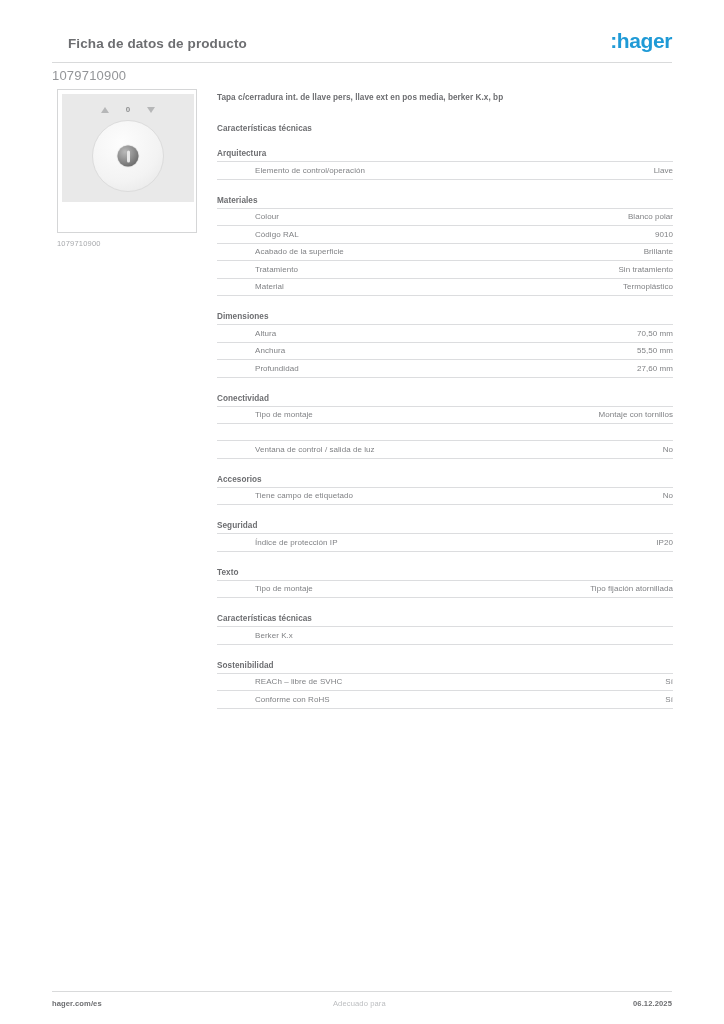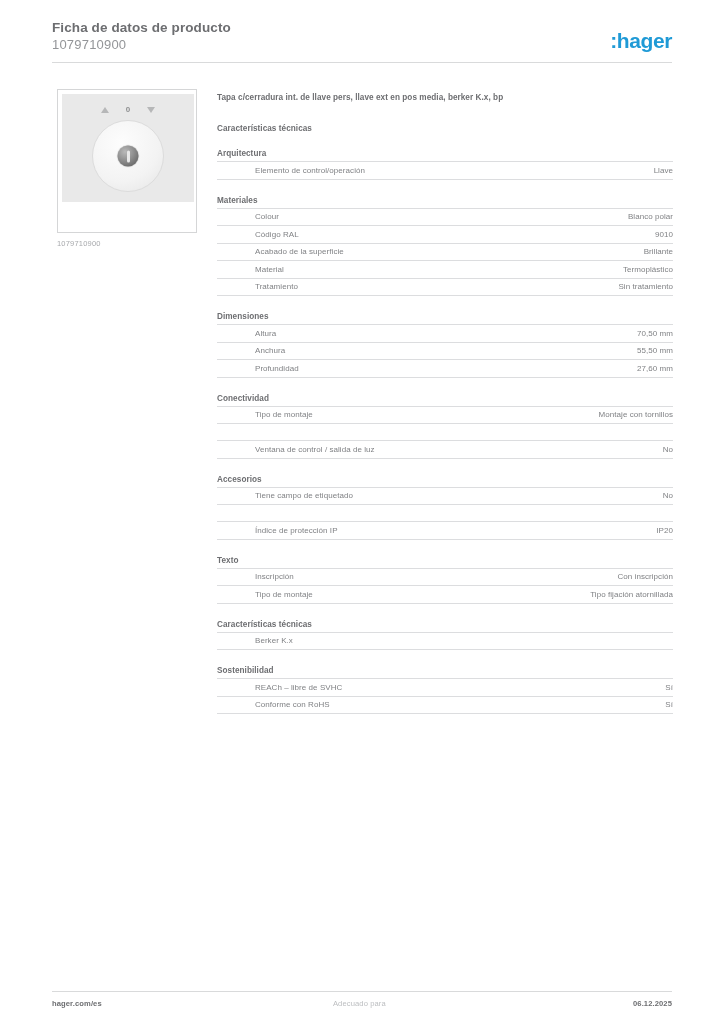--- a/index.html
+++ b/index.html
@@ -29,21 +29,21 @@
     top: 20px;
     width: 620px;
     height: 44px;
   }
   .doc-title {
     font-size: 13.5px;
     font-weight: bold;
     color: #6d6e71;
     letter-spacing: 0.1px;
     line-height: 16px;
-    margin: 0;
+    margin: 16px;
   }
   .doc-subtitle {
     font-size: 13px;
     font-weight: normal;
     color: #939598;
     line-height: 16px;
     margin: 1px 0 0 0;
     letter-spacing: 0.2px;
   }
   .logo {
@@ -306,27 +306,27 @@
           </div>
           <div class="spec-row">
             <span class="spec-label">Código RAL</span>
             <span class="spec-value">9010</span>
           </div>
           <div class="spec-row">
             <span class="spec-label">Acabado de la superficie</span>
             <span class="spec-value">Brillante</span>
           </div>
           <div class="spec-row">
+            <span class="spec-label">Tratamiento</span>
+            <span class="spec-value">Sin tratamiento</span>
+          </div>
+          <div class="spec-row">
             <span class="spec-label">Material</span>
             <span class="spec-value">Termoplástico</span>
           </div>
-          <div class="spec-row">
-            <span class="spec-label">Tratamiento</span>
-            <span class="spec-value">Sin tratamiento</span>
-          </div>
         </div>
         <div class="section">
           <div class="section-title">Dimensiones</div>
           <div class="spec-row">
             <span class="spec-label">Altura</span>
             <span class="spec-value">70,50 mm</span>
           </div>
           <div class="spec-row">
             <span class="spec-label">Anchura</span>
             <span class="spec-value">55,50 mm</span>
@@ -350,31 +350,28 @@
           </div>
         </div>
         <div class="section">
           <div class="section-title">Accesorios</div>
           <div class="spec-row">
             <span class="spec-label">Tiene campo de etiquetado</span>
             <span class="spec-value">No</span>
           </div>
         </div>
         <div class="section">
+          <div class="section-title">Seguridad</div>
           <div class="spec-row">
             <span class="spec-label">Índice de protección IP</span>
             <span class="spec-value">IP20</span>
           </div>
         </div>
         <div class="section">
           <div class="section-title">Texto</div>
-          <div class="spec-row">
-            <span class="spec-label">Inscripción</span>
-            <span class="spec-value">Con inscripción</span>
-          </div>
           <div class="spec-row">
             <span class="spec-label">Tipo de montaje</span>
             <span class="spec-value">Tipo fijación atornillada</span>
           </div>
         </div>
         <div class="section">
           <div class="section-title">Características técnicas</div>
           <div class="spec-row">
             <span class="spec-label">Berker K.x</span>
             <span class="spec-value"></span>

